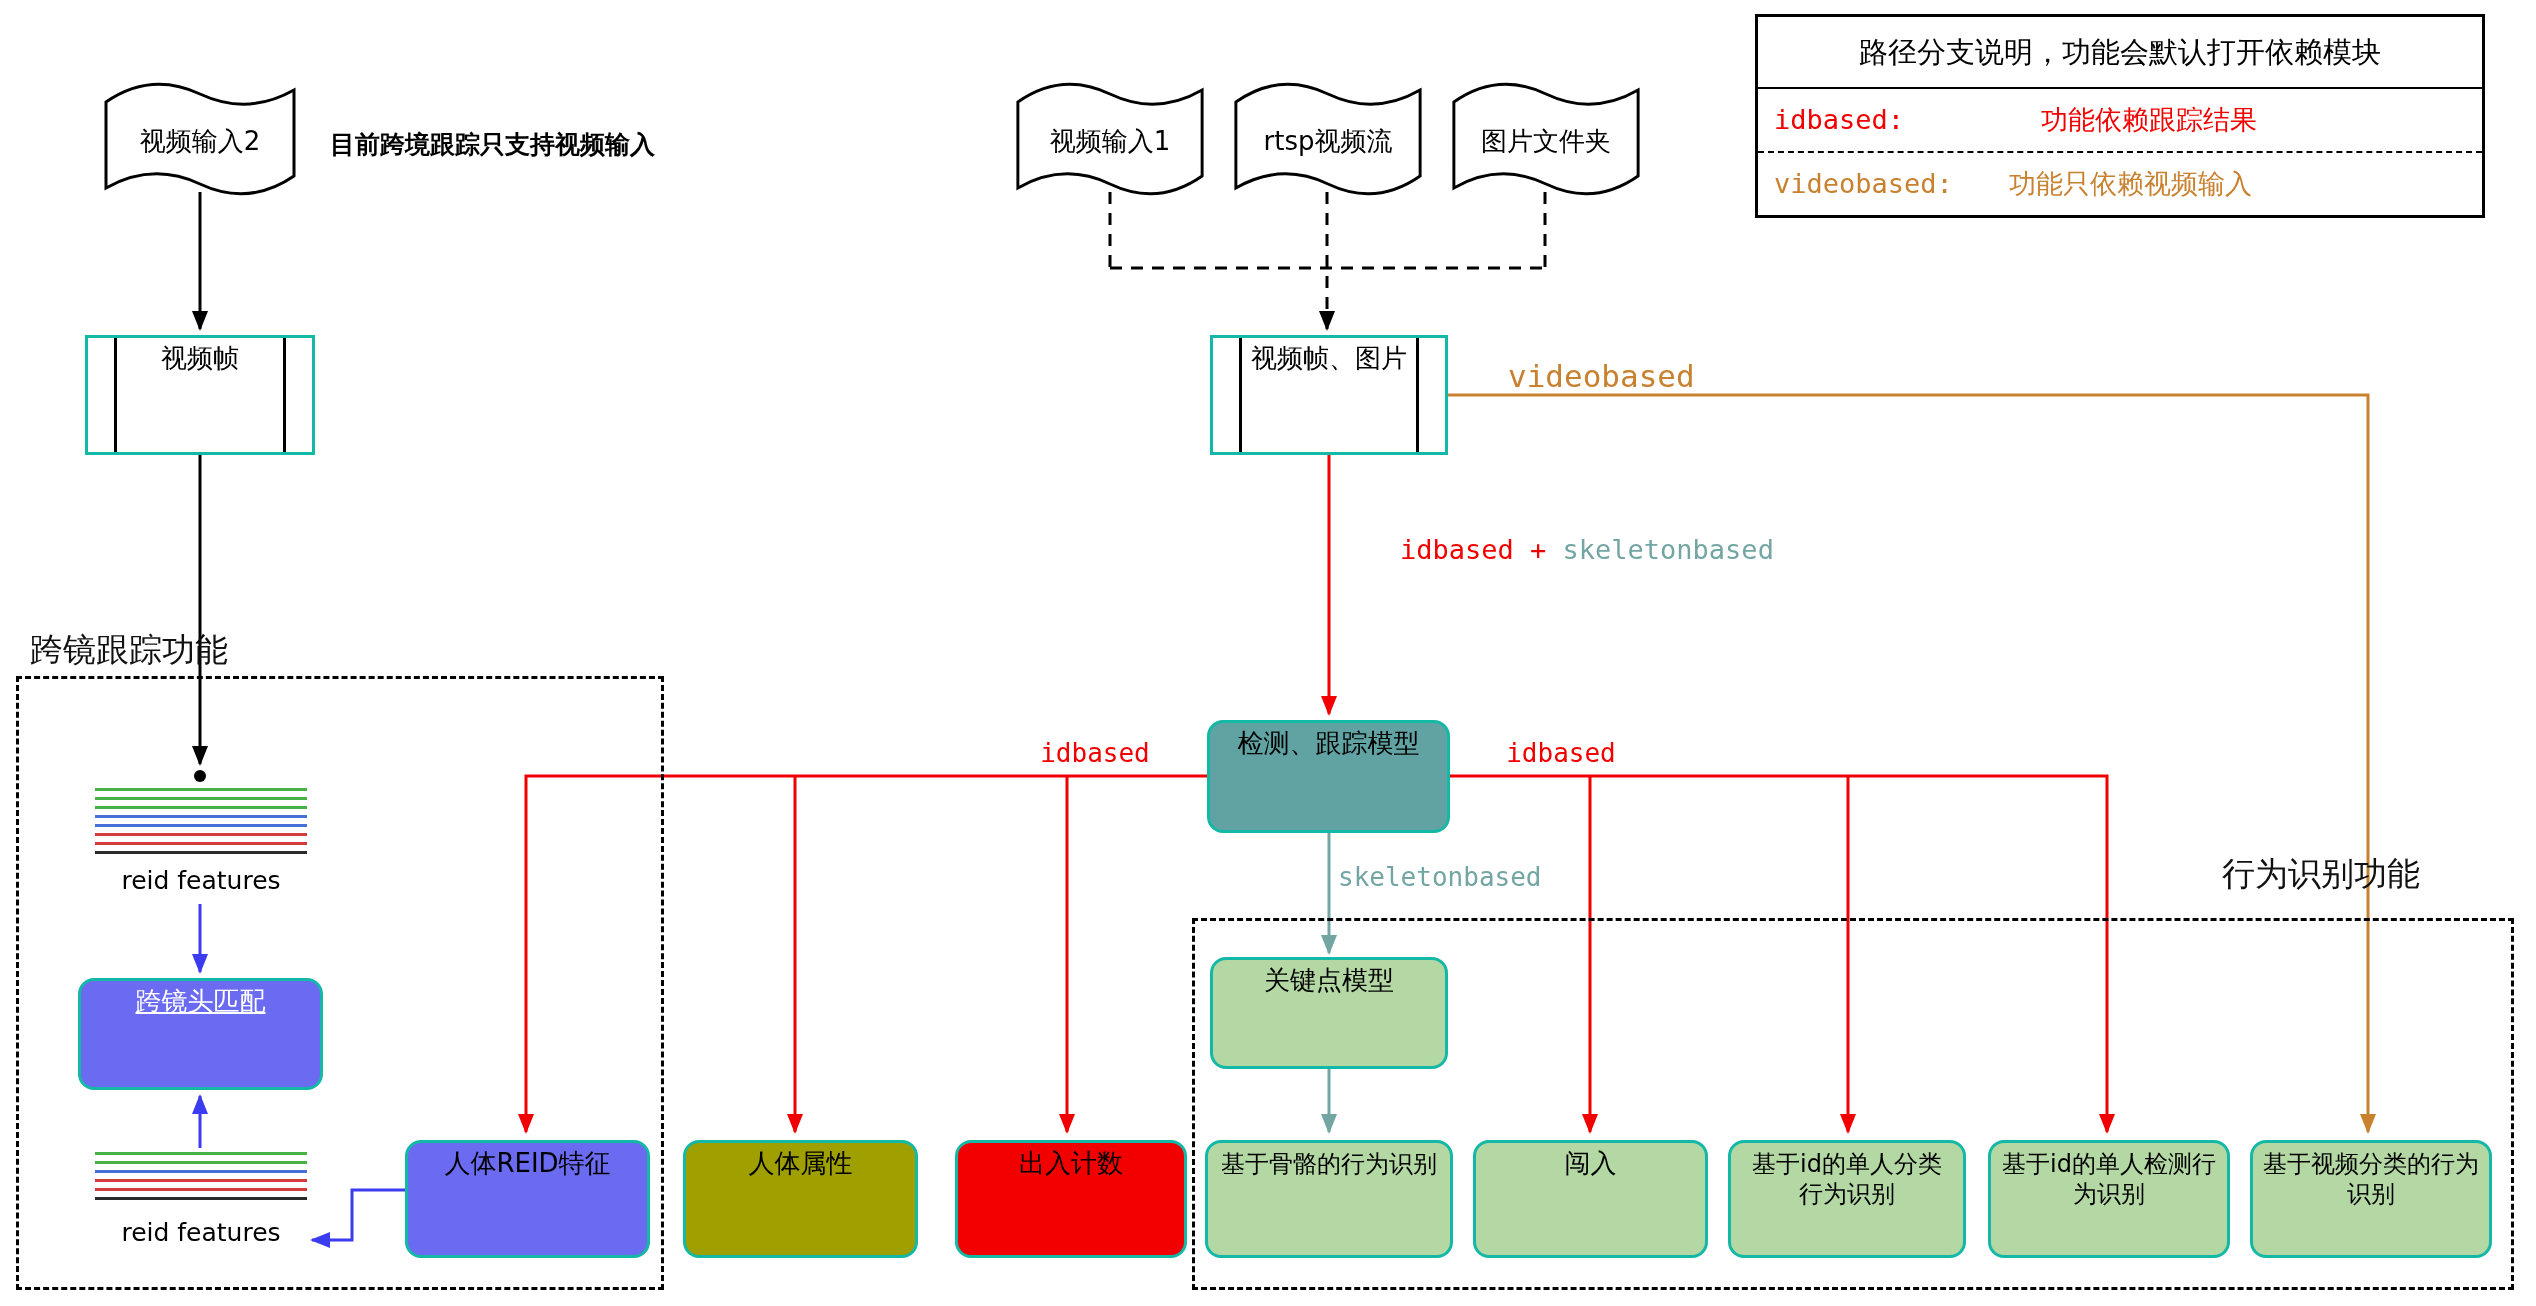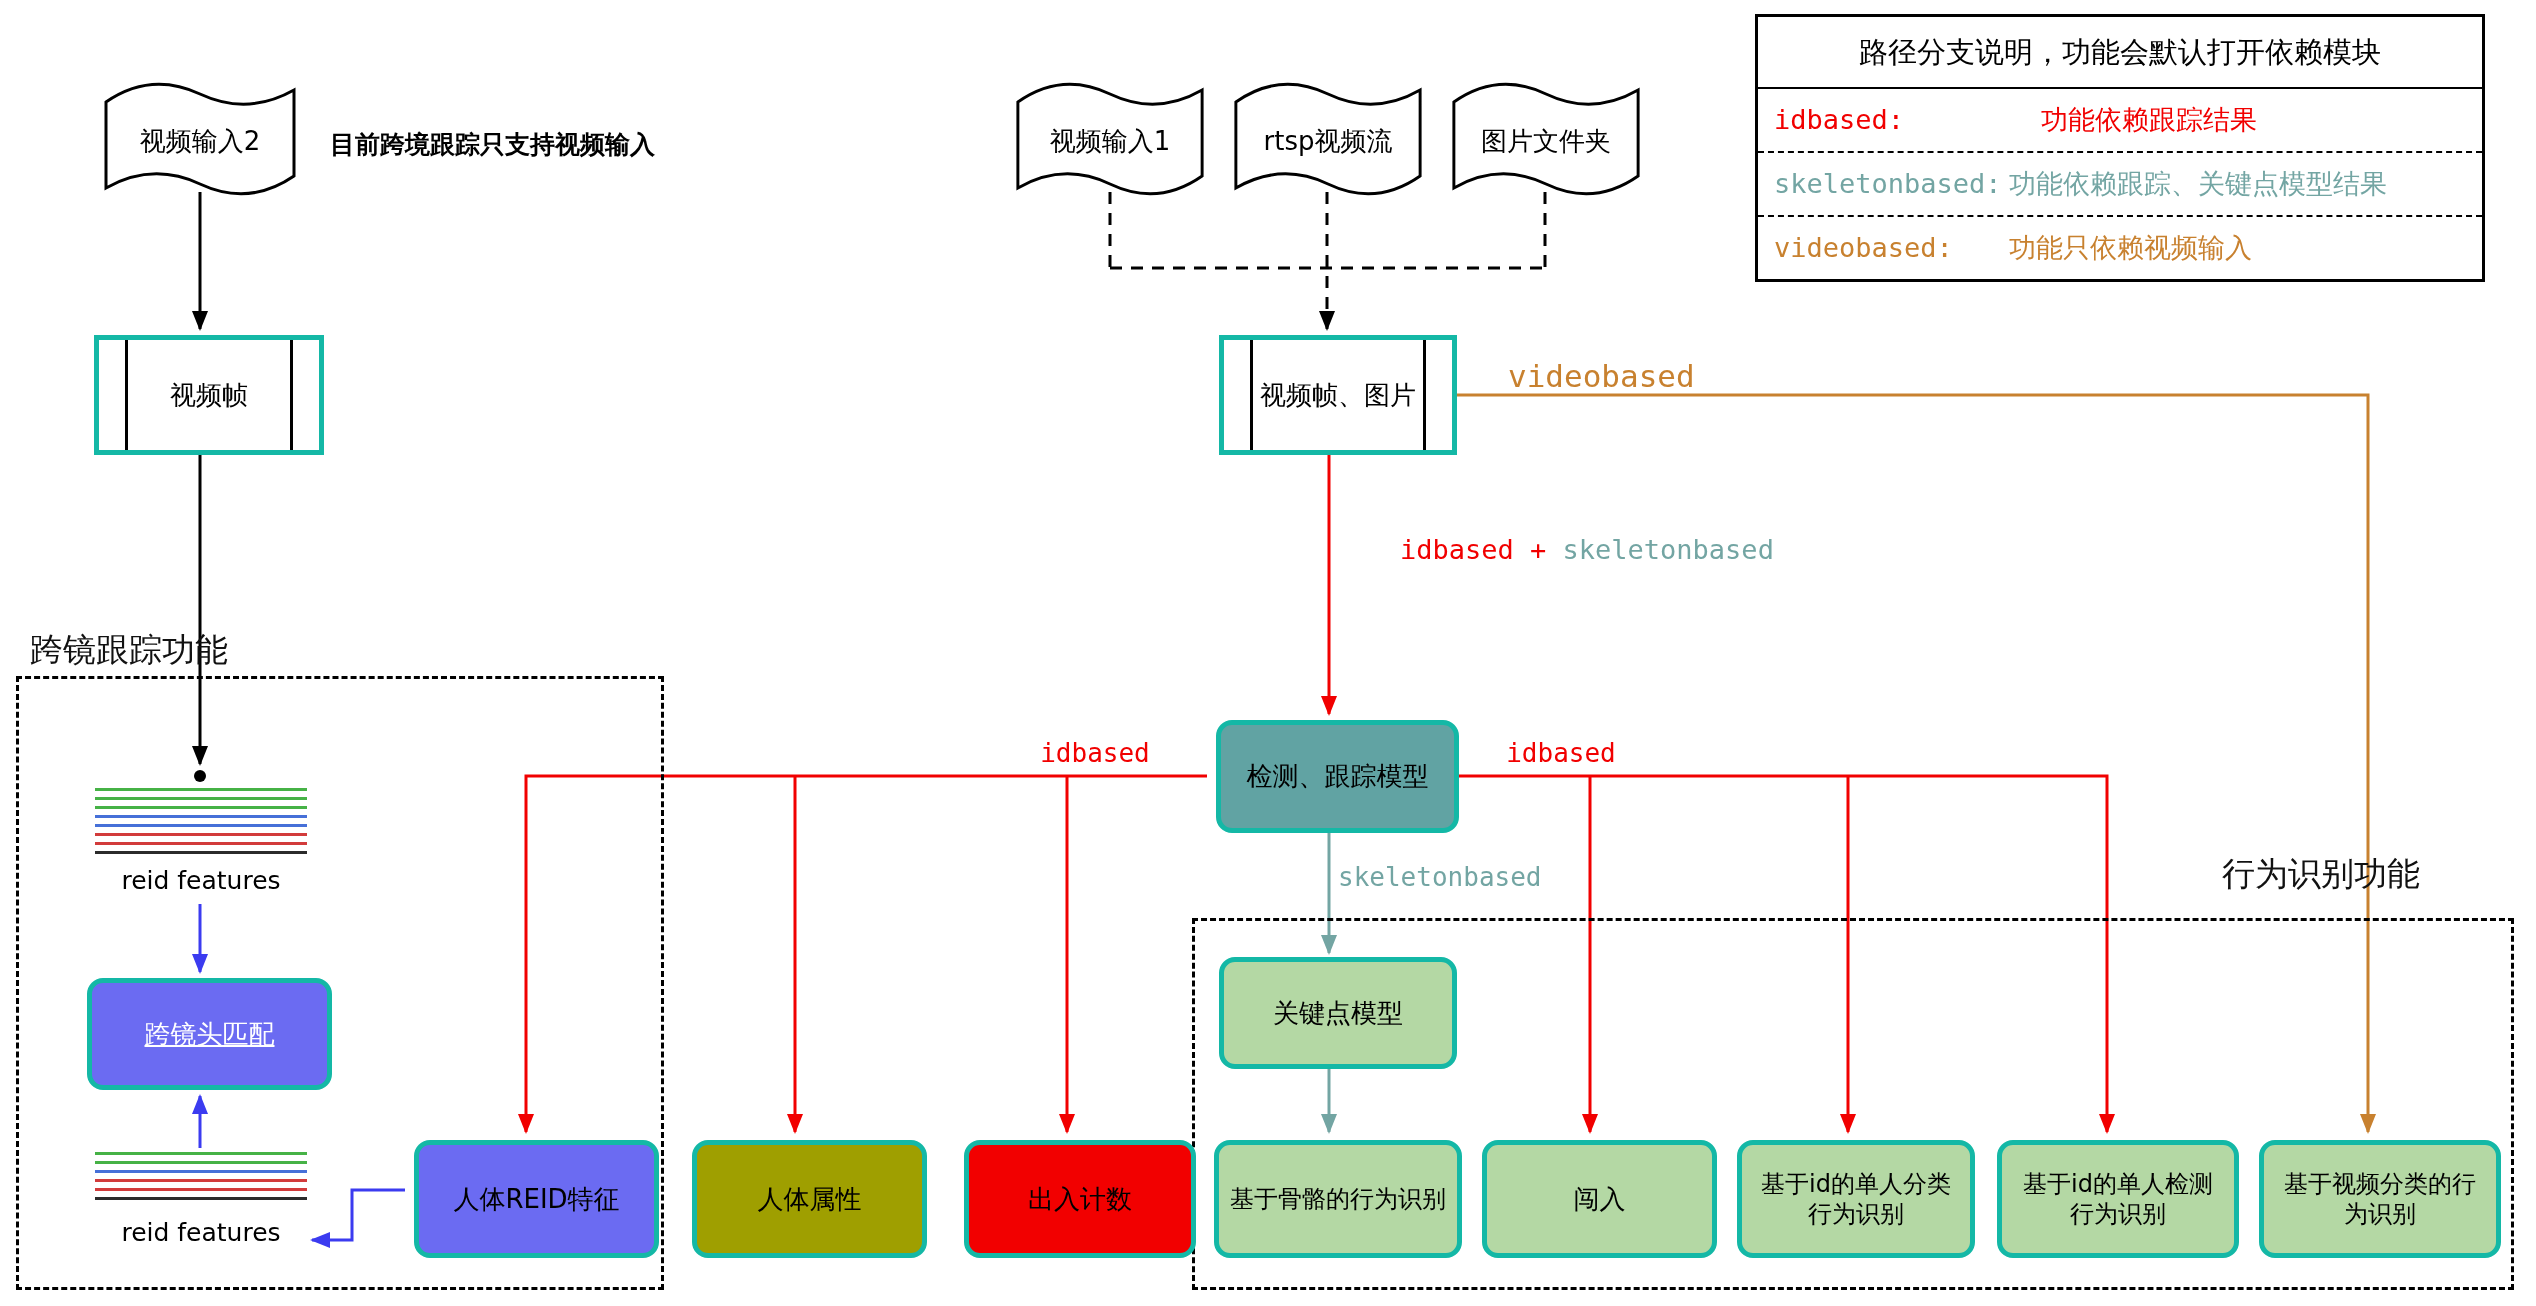--- a/index.html
+++ b/index.html
@@ -4,23 +4,23 @@
 <style>
   html,body { margin:0; padding:0; background:#ffffff; }
   .canvas {
     position:relative; width:2536px; height:1306px; background:#ffffff; overflow:hidden;
     font-family:"DejaVu Sans","Liberation Sans",sans-serif; color:#000;
   }
   .wires { position:absolute; left:0; top:0; width:2536px; height:1306px; }
 
   
   .node {
-    position:absolute; box-sizing:border-box; border:5px solid #14b8a6;
-    display:flex; align-items:center; justify-content:center; text-align:center;
-    font-size:26px; line-height:1.25; background:#fff; padding:4px 8px;margin-left:9px;
+    position:absolute; box-sizing:border-box; border:3px solid #14b8a6;
+    display:flex; align-items:flex-start; justify-content:center; text-align:center;
+    font-size:26px; line-height:1.25; background:#fff; padding:4px 8px;
   }
   .rounded { border-radius:16px; }
   .fill-blue   { background:var(--blue-box); }
   .fill-teal   { background:var(--teal-box); }
   .fill-green  { background:var(--green-box); }
   .fill-olive  { background:var(--olive-box); }
   .fill-red    { background:var(--red-box); }
   .txt-white   { color:#fff;text-decoration:underline; }
   .small-wrap  { font-size:24px; padding:6px 10px; }
 
@@ -234,23 +234,19 @@
   <div class="lbl mono edge-red" style="left:1506px;top:738px;width:110px;text-align:center;font-size:26px">idbased</div>
 
   <div class="lbl mono edge-teal" style="left:1338px;top:862px;font-size:26px">skeletonbased</div>
 
   <div class="legend">
     <div class="legend-title">路径分支说明，功能会默认打开依赖模块</div>
     <div class="legend-row row-idbased">
       <span class="legend-key mono">idbased:</span>
       <span>功能依赖跟踪结果</span>
     </div>
-    <div class="legend-row row-skeletonbased">
-      <span class="legend-key mono">skeletonbased:</span>
-      <span>功能依赖跟踪、关键点模型结果</span>
-    </div>
     <div class="legend-row row-videobased">
       <span class="legend-key mono">videobased:</span>
       <span>功能只依赖视频输入</span>
     </div>
   </div>
 
 </div>
 
 </body></html>

